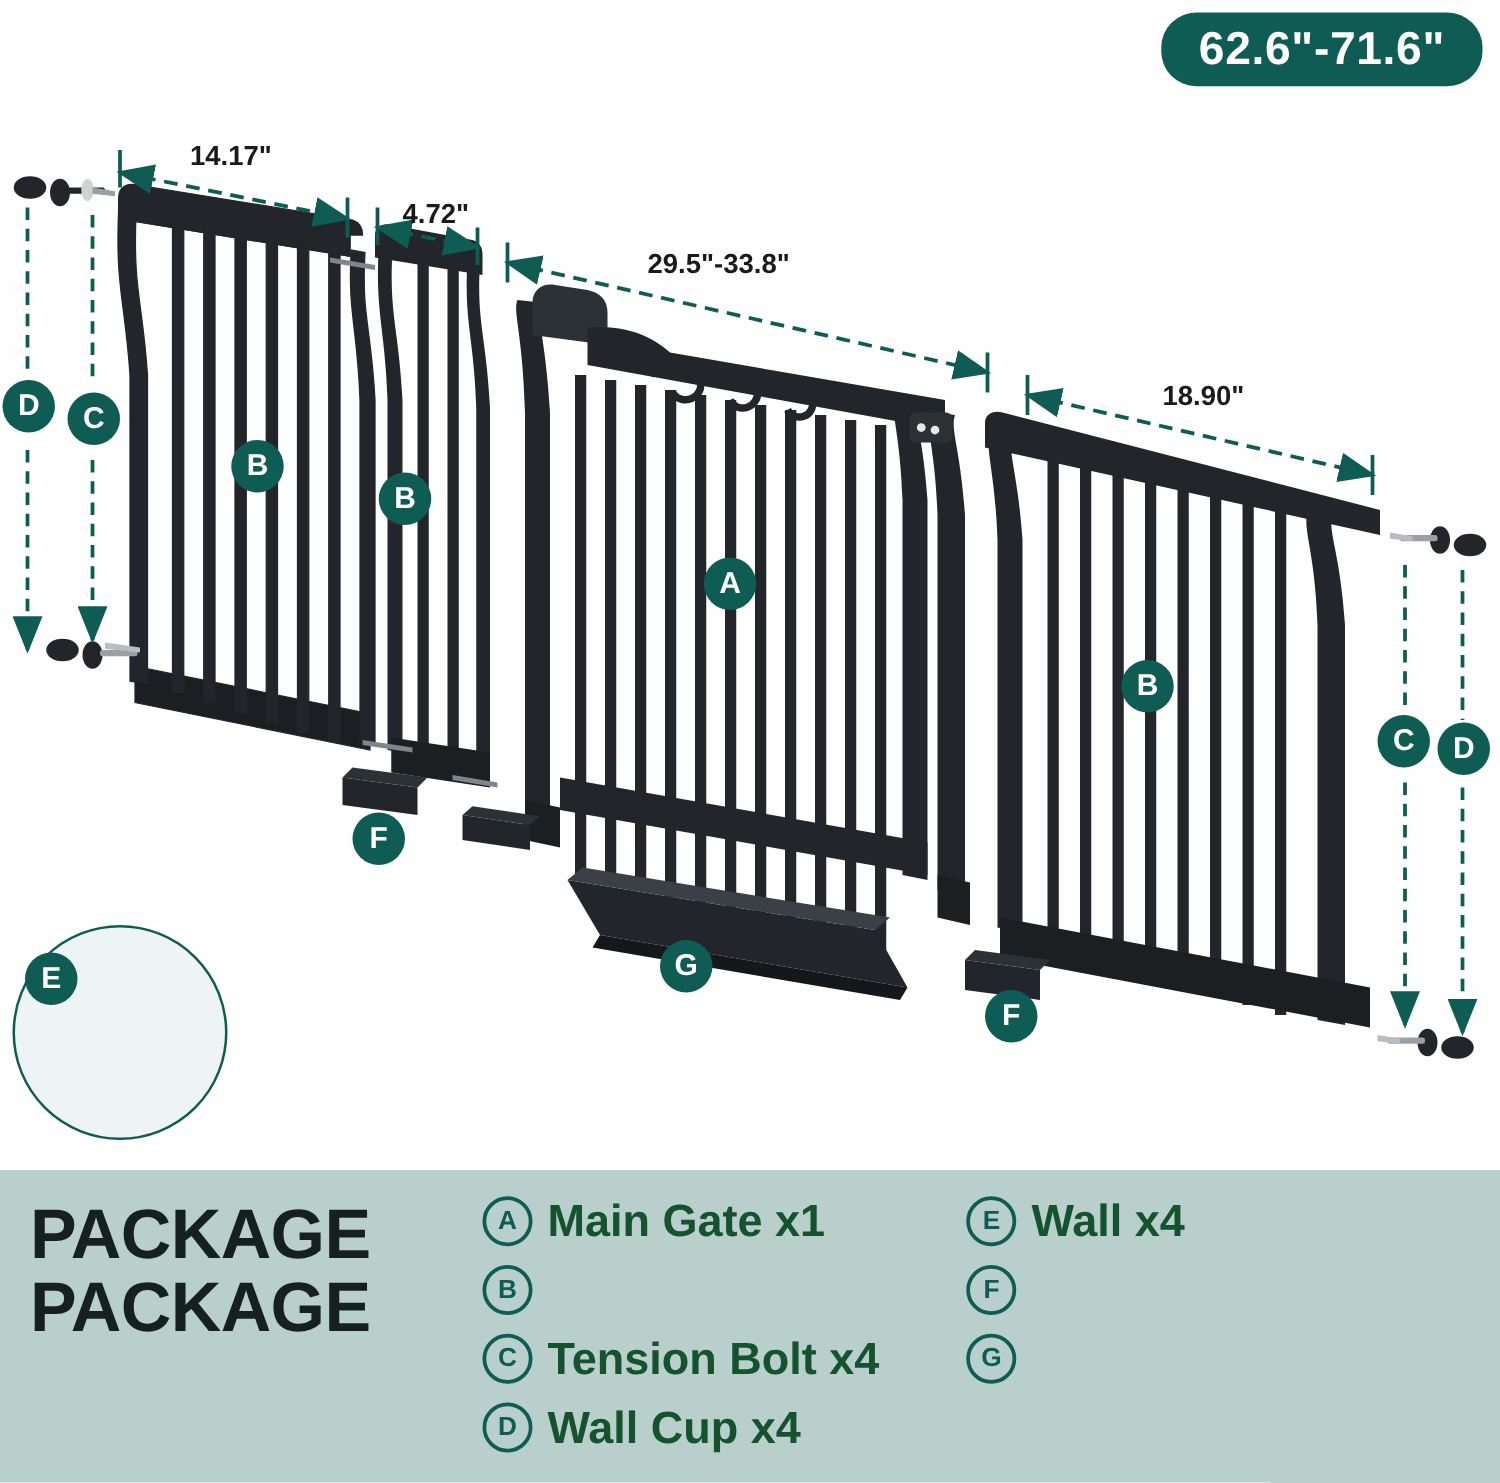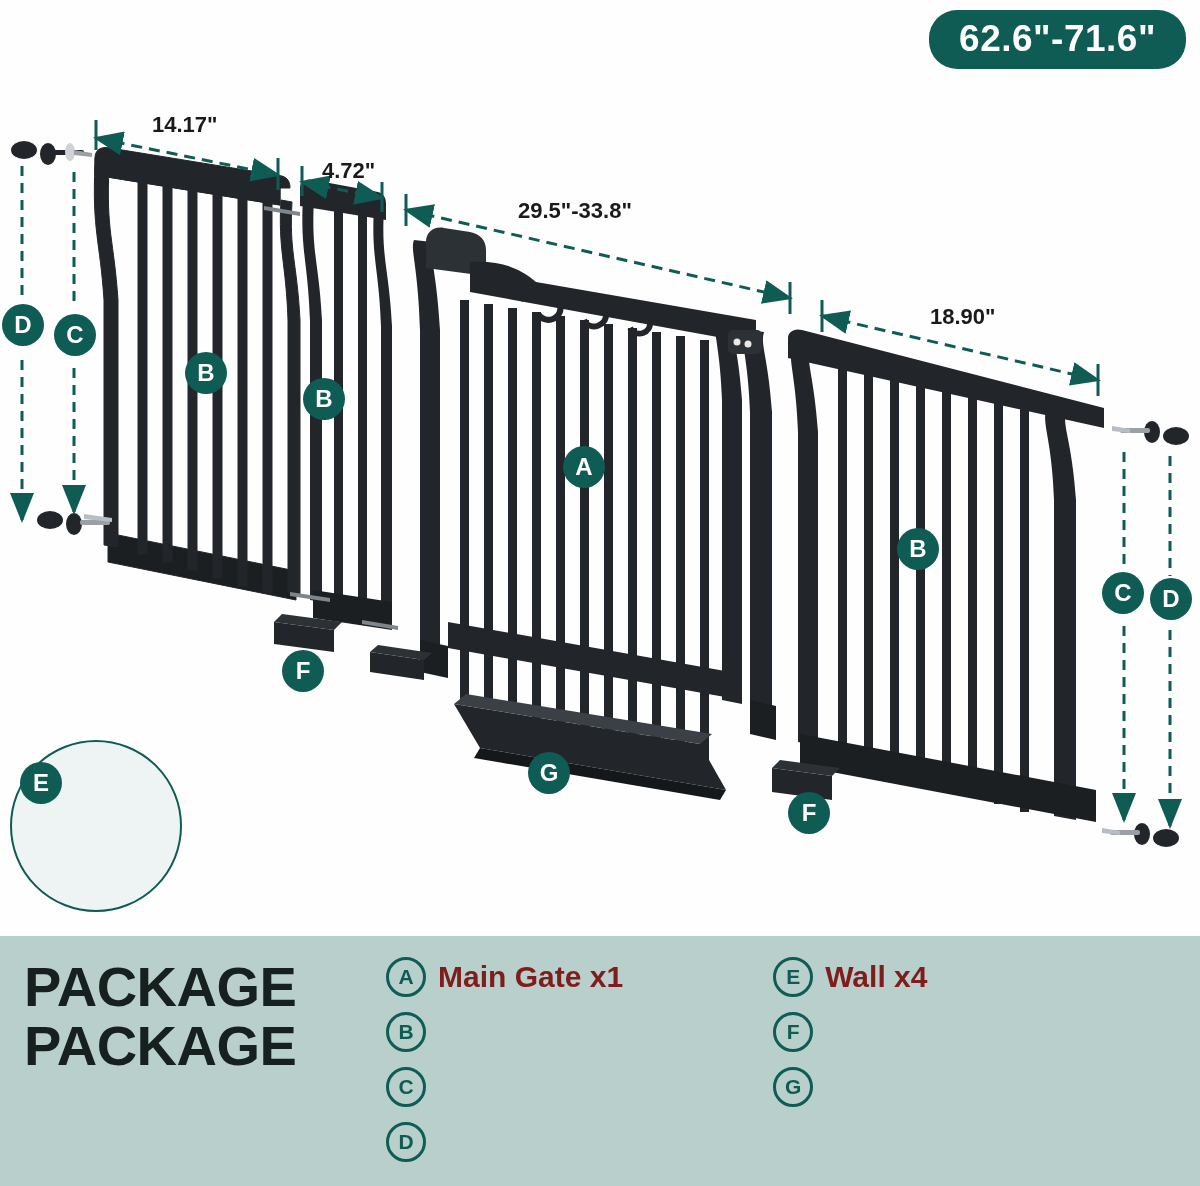--- a/index.html
+++ b/index.html
@@ -135,22 +135,22 @@
     color: #0f5c55;
     background: transparent;
     font-size: 21px;
     font-weight: bold;
     display: flex;
     align-items: center;
     justify-content: center;
     font-family: "Liberation Sans", sans-serif;
   }
   .content-text {
-    color: #7f1d1d;
-    font-size: 30px;
+    color: #14532d;
+    font-size: 36px;
     font-weight: bold;
     white-space: nowrap;
     font-family: "Liberation Sans", sans-serif;
   }
 
   svg { display: block; }
   .svg-layer {
     position: absolute;
     left: 0; top: 0;
     width: 1200px;
@@ -390,23 +390,25 @@
       <div class="contents-col col1">
         <div class="content-item">
           <span class="content-badge">A</span>
           <span class="content-text">Main Gate x1</span>
         </div>
         <div class="content-item">
           <span class="content-badge">B</span>
         </div>
         <div class="content-item">
           <span class="content-badge">C</span>
+          <span class="content-text">Tension Bolt x4</span>
         </div>
         <div class="content-item">
           <span class="content-badge">D</span>
+          <span class="content-text">Wall Cup x4</span>
         </div>
       </div>
 
       <div class="contents-col col2">
         <div class="content-item">
           <span class="content-badge">E</span>
           <span class="content-text">Wall x4</span>
         </div>
         <div class="content-item">
           <span class="content-badge">F</span>

